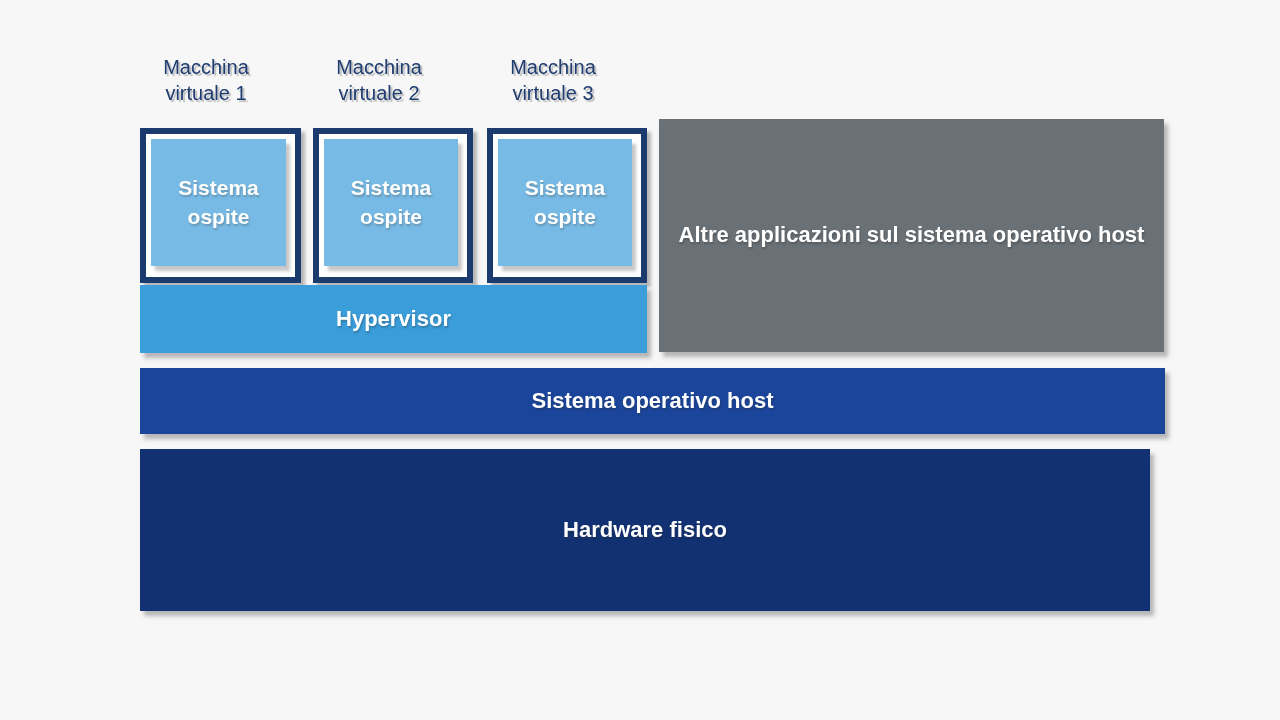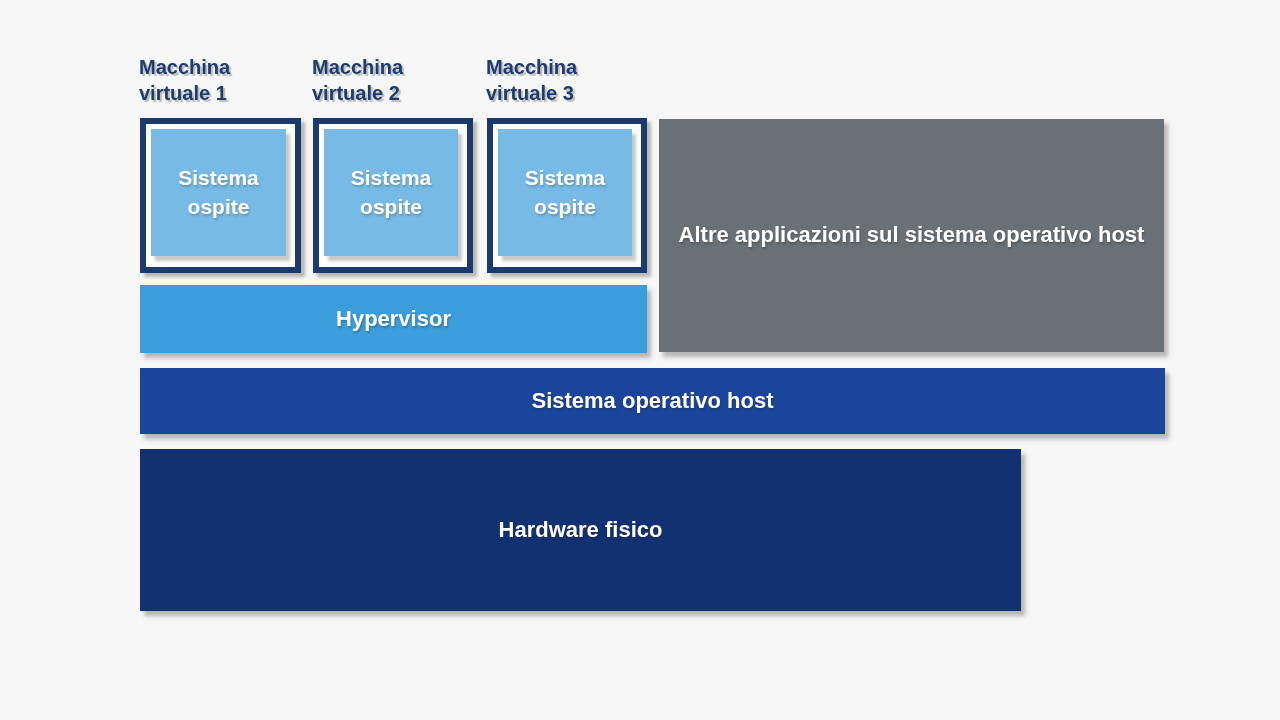--- a/index.html
+++ b/index.html
@@ -10,33 +10,33 @@
     height: 720px;
     background: #f7f7f8;
     font-family: "Liberation Sans", "DejaVu Sans", sans-serif;
     overflow: hidden;
   }
   .vm-label {
     position: absolute;
     top: 54px;
     width: 134px;
     font-size: 20px;
-    font-weight: 700;
+    font-weight: 400;
     color: #1e3c70;
-    text-align: left;
+    text-align: center;
     line-height: 1.32;
     white-space: pre-line;
     text-shadow: 2px 2px 1px rgba(150,150,150,0.6);
   }
   .vm-label-1 { left: 139px; }
   .vm-label-2 { left: 312px; }
   .vm-label-3 { left: 486px; }
   .vm-box {
     position: absolute;
-    top: 118px;
+    top: 128px;
     height: 155px;
     width: 161px;
     box-sizing: border-box;
     border: 6px solid #1b3a6e;
     background: #ffffff;
     box-shadow: 4px 4px 3px rgba(120,120,120,0.5);
     display: flex;
     padding: 5px 9px 11px 5px;
   }
   .vm-box-1 { left: 140px; }
@@ -84,21 +84,21 @@
     font-size: 22px;
   }
   .host-os {
     left: 140px; top: 368px;
     width: 1025px; height: 66px;
     background: #1b459b;
     font-size: 22px;
   }
   .hardware {
     left: 140px; top: 449px;
-    width: 881px; height: 162px;
+    width: 1010px; height: 162px;
     background: #123173;
     font-size: 22px;
   }
 </style>
 </head>
 <body>
 
 <div class="canvas">
 
   <div class="vm-label vm-label-1">Macchina

